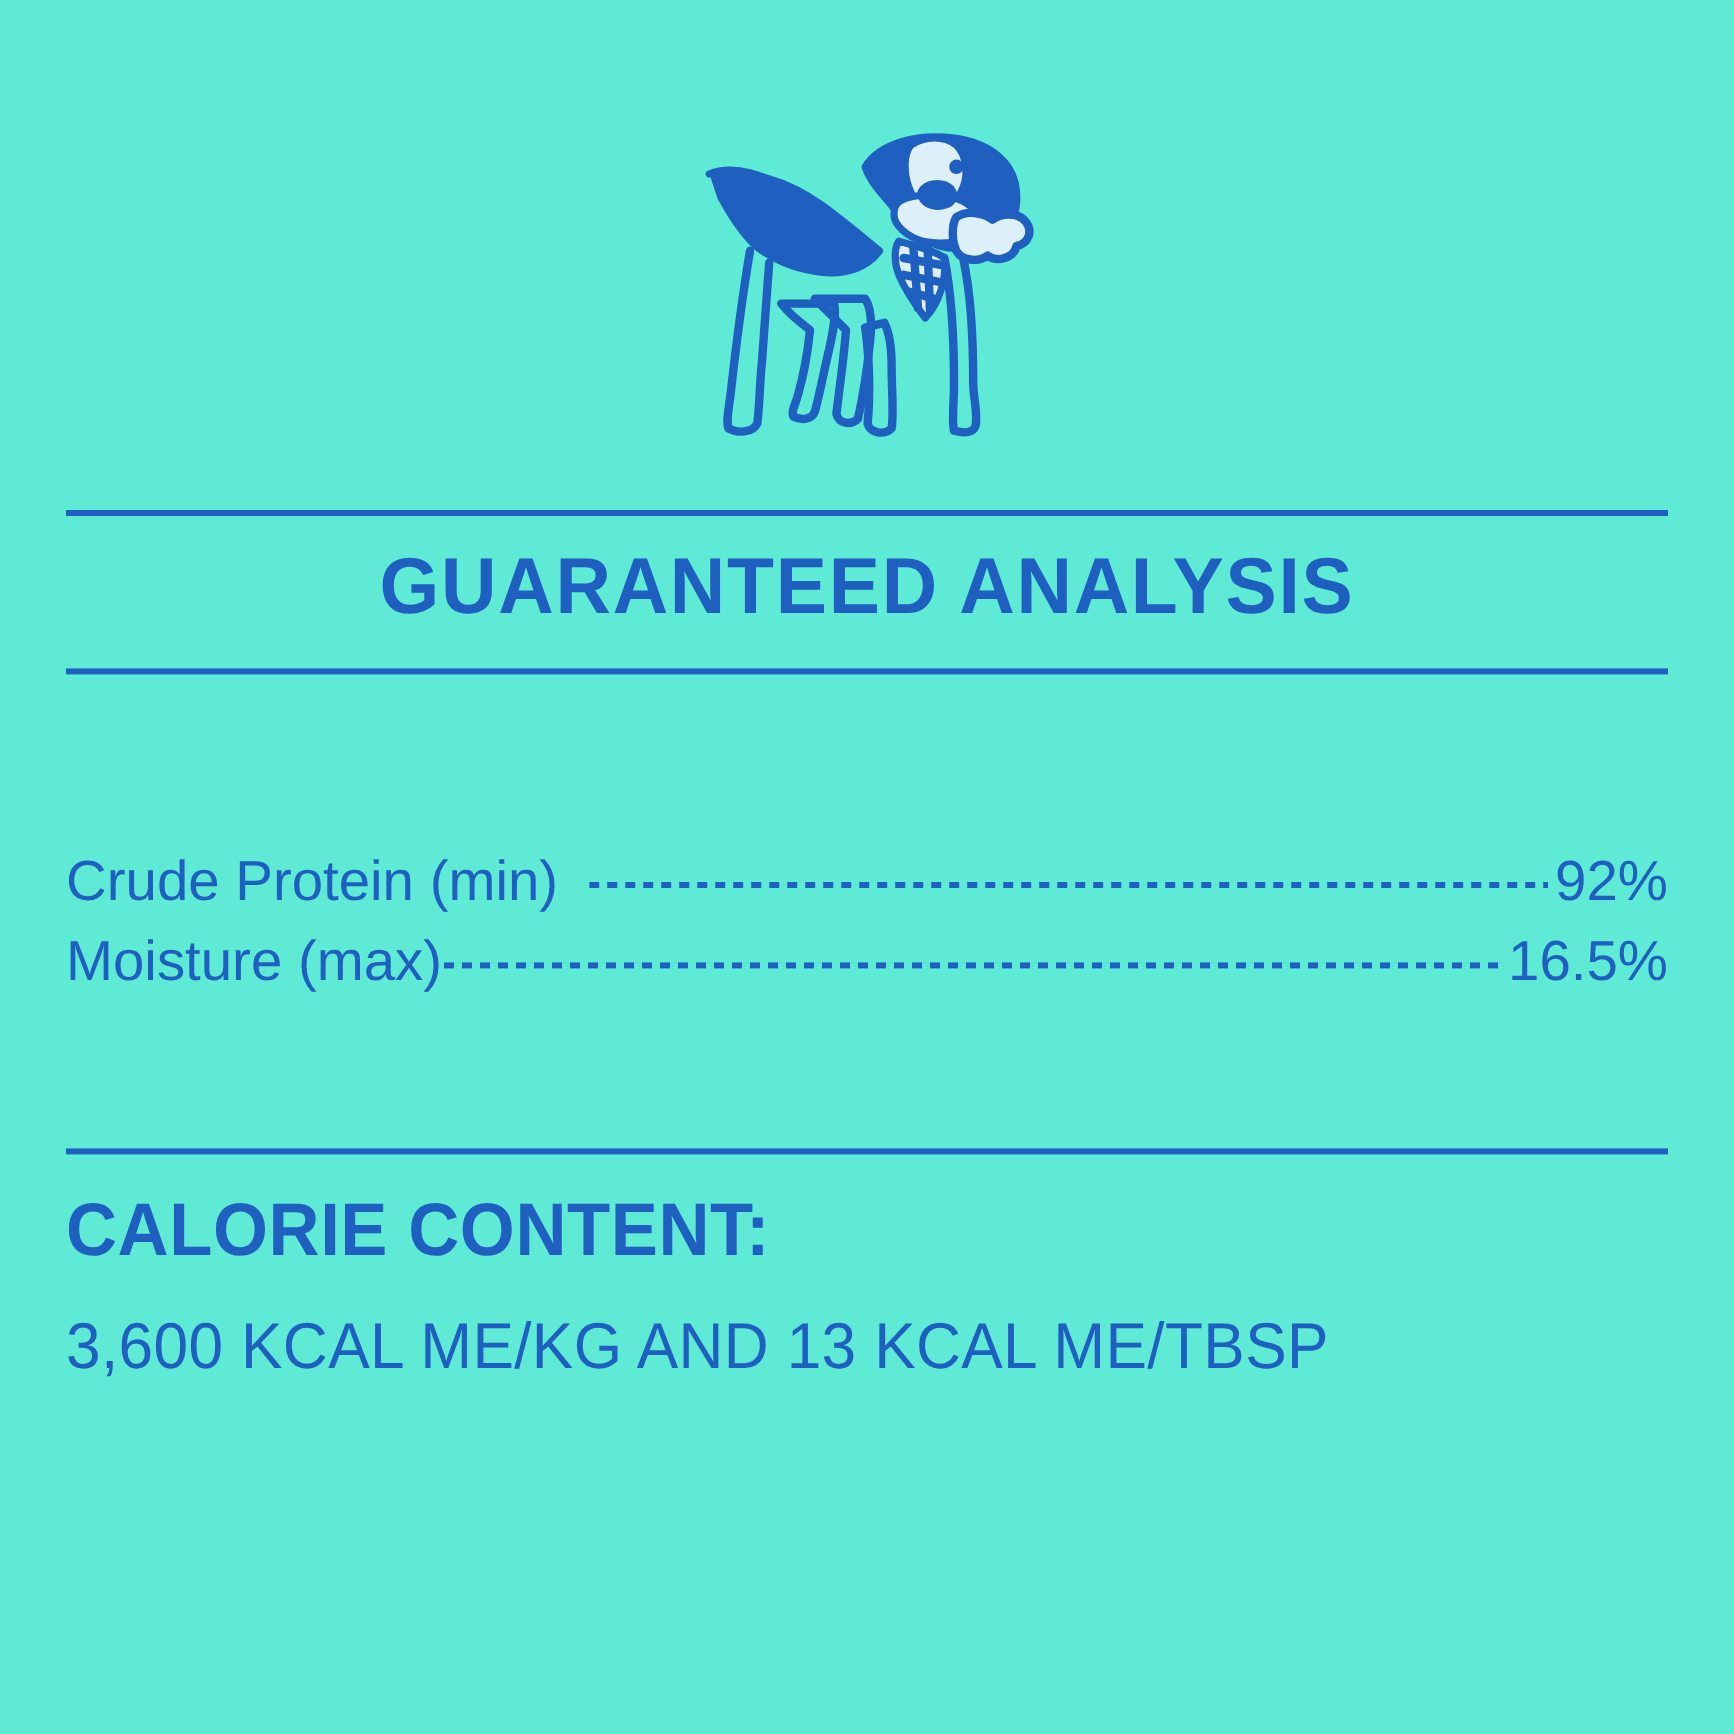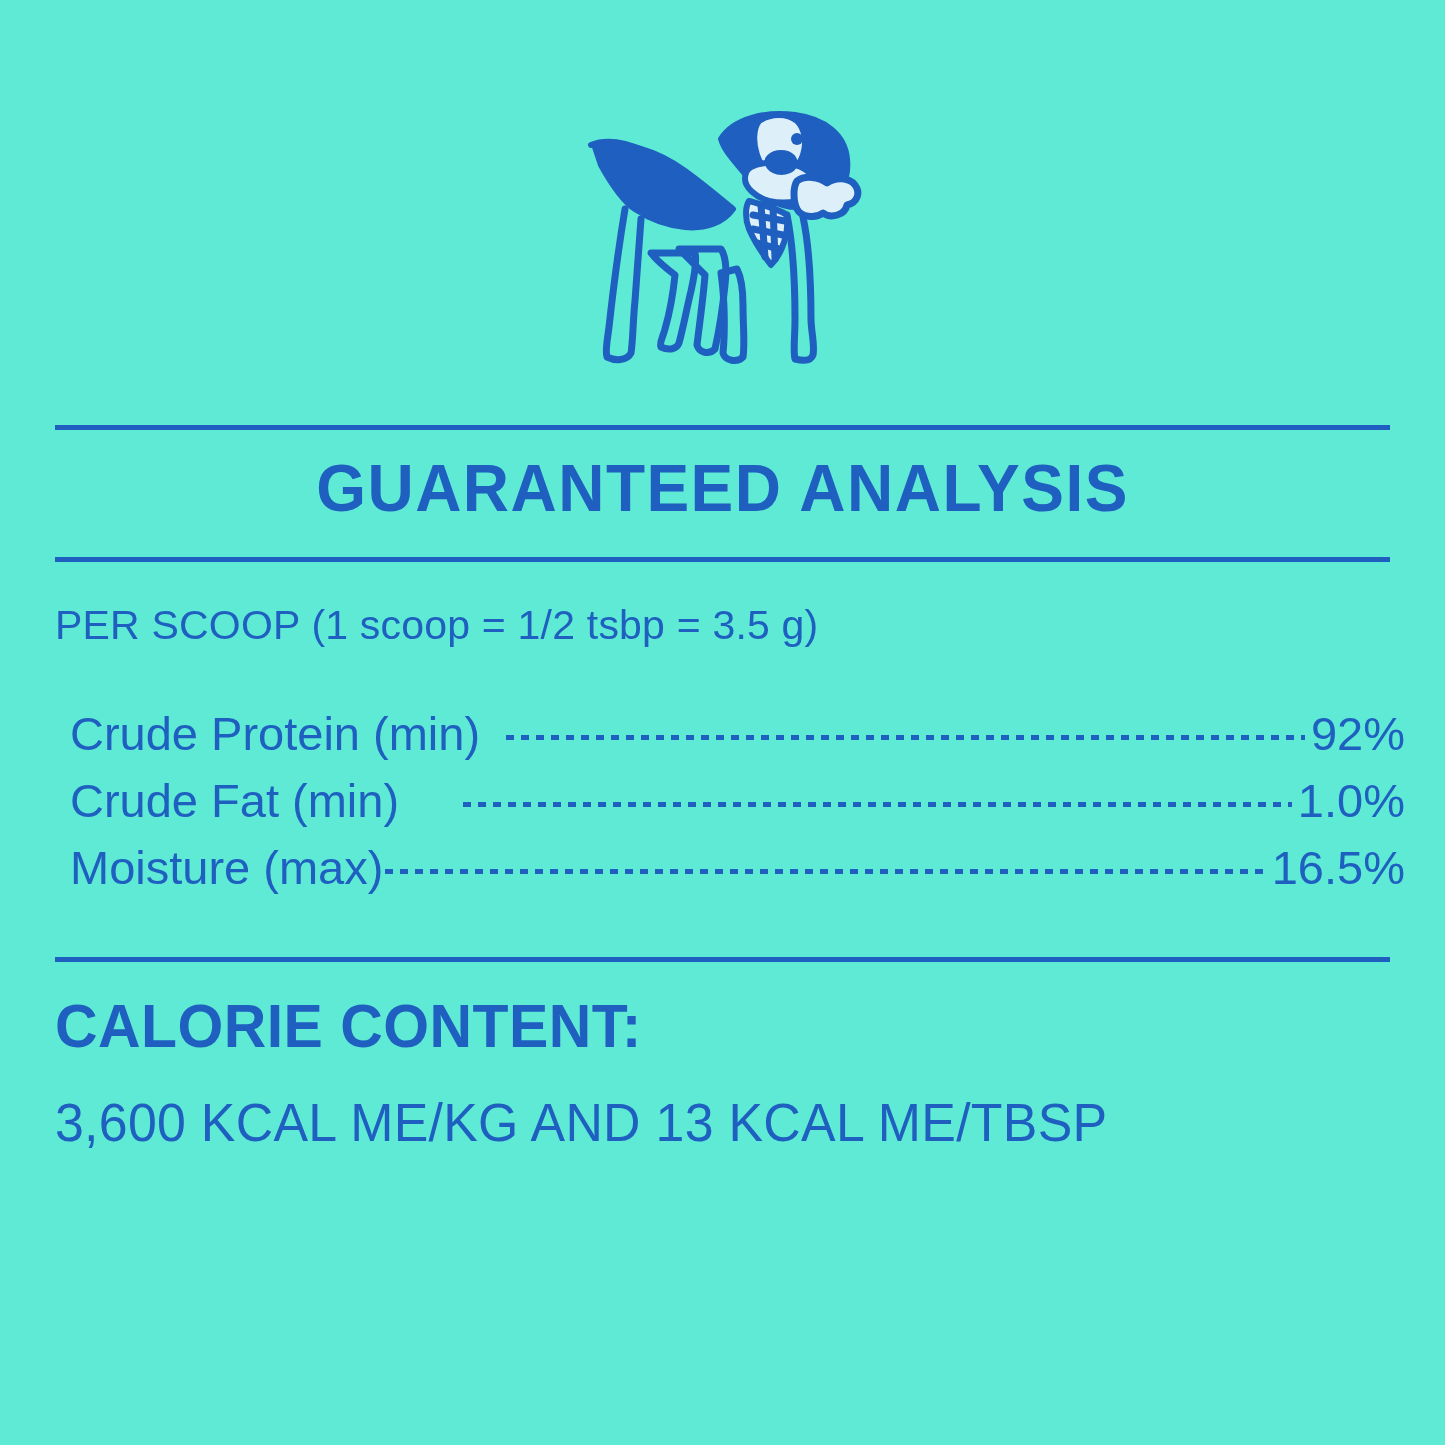--- a/index.html
+++ b/index.html
@@ -76,21 +76,21 @@
     font-size: 41px;
     font-weight: 400;
     letter-spacing: 0.2px;
     line-height: 1;
     white-space: nowrap;
   }
 
   
   .analysis {
     position: absolute;
-    left: 70px;
+    left: 55px;
     top: 683px;
     width: 1335px;
   }
   .row {
     display: flex;
     align-items: baseline;
     height: 67px;
     color: #1f5fc0;
     font-size: 47px;
     font-weight: 400;
@@ -214,35 +214,29 @@
       </g>
     </svg>
   </div>
 
   <div class="rule rule-top"></div>
   <div class="rule rule-mid"></div>
   <div class="rule rule-bottom"></div>
 
   <div class="headline">GUARANTEED ANALYSIS</div>
 
-  <div class="per-scoop">PER SCOOP (1 scoop = 1/2 tsbp = 3.5 g)</div>
 
   <div class="analysis">
 
     <div class="row gap-wide">
       <span class="label">Crude Protein (min)</span>
       <span class="leader"></span>
       <span class="value">92%</span>
     </div>
 
-    <div class="row gap-xwide">
-      <span class="label">Crude Fat (min)</span>
-      <span class="leader"></span>
-      <span class="value">1.0%</span>
-    </div>
 
 
     <div class="row gap-tight">
       <span class="label">Moisture (max)</span>
       <span class="leader"></span>
       <span class="value">16.5%</span>
     </div>
 
   </div>
 

